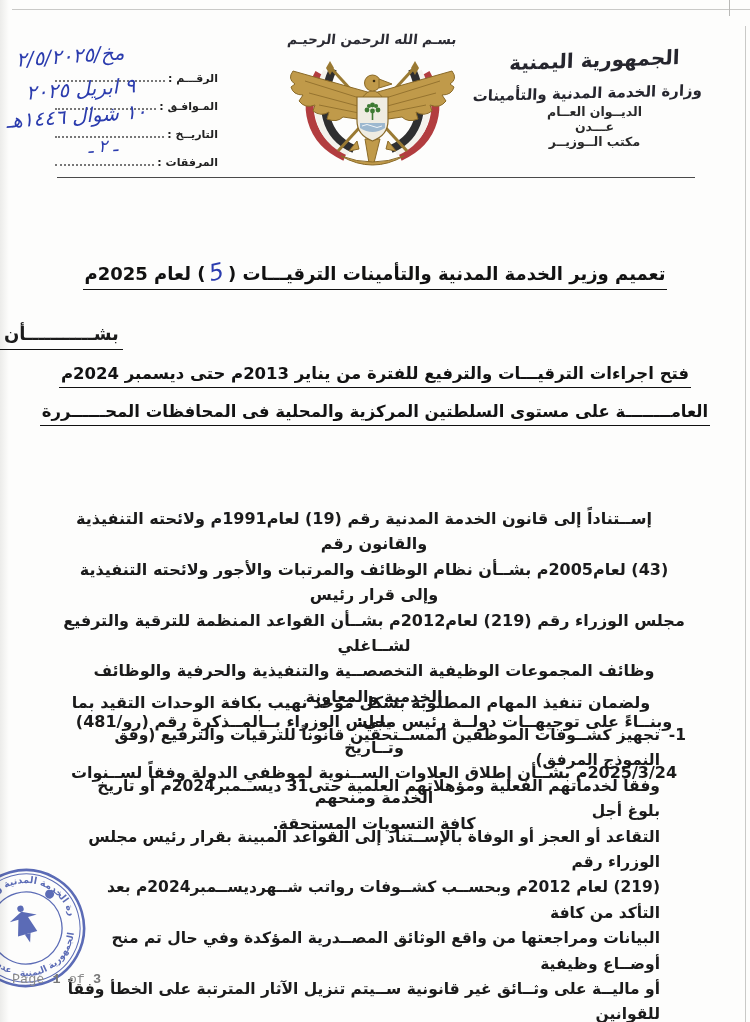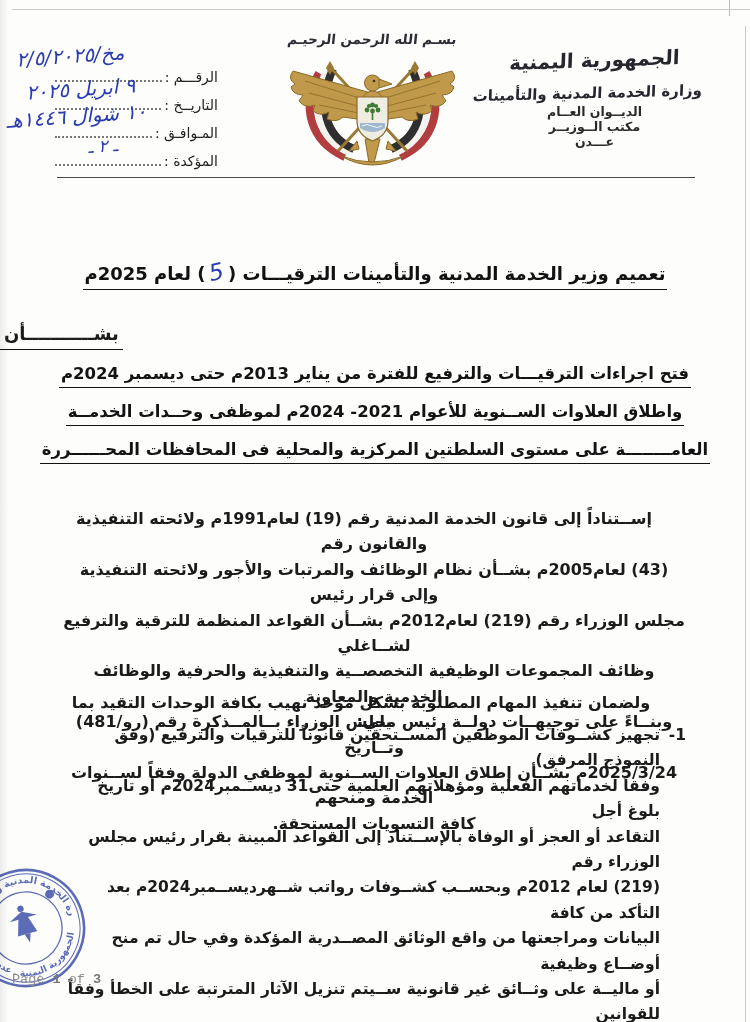--- a/index.html
+++ b/index.html
@@ -13,21 +13,21 @@
   
   .scan-top-line { position:absolute; top:9px; left:12px; right:0; height:1px; background:#c9c9c7; }
   .scan-right-line { position:absolute; top:26px; bottom:0; right:4px; width:1px; background:#c9c9c7; }
   .scan-corner-line { position:absolute; top:0; right:20px; width:1px; height:16px; background:#b9b9b7; }
   .scan-left-edge { position:absolute; top:0; left:0; bottom:0; width:9px;
     background:linear-gradient(to right,#ececea,#fdfdfc); }
 
   
   .hdr-left { position:absolute; top:57px; left:55px; width:163px; direction:rtl; }
   .field-row { display:flex; align-items:flex-end; height:28px; direction:rtl; }
-  .field-label { font-size:14px; font-weight:400; color:#222; white-space:nowrap; }
+  .field-label { font-size:11px; font-weight:700; color:#222; white-space:nowrap; }
   .dots { flex:1; border-bottom:2px dotted #777; margin:0 3px 3px 0; height:1px; }
   .hand { position:absolute; color:#2b3cae; font-weight:400; white-space:nowrap;
     transform:rotate(-4deg); font-style:italic; letter-spacing:1px; }
   .hand-no   { top:44px;  left:16px; font-size:20px; }
   .hand-date { top:77px;  left:26px; font-size:20px; }
   .hand-hijri{ top:104px; left:6px;  font-size:20px; }
   .hand-att  { top:136px; left:88px; font-size:17px; }
 
   
   .bismillah { position:absolute; top:31px; left:276px; width:192px; text-align:center;
@@ -86,29 +86,29 @@
   <div class="scan-top-line"></div>
   <div class="scan-right-line"></div>
   <div class="scan-corner-line"></div>
 
   <div class="hdr-left">
     <div class="field-row">
       <span class="field-label">الرقـــم :</span>
       <span class="dots"></span>
     </div>
     <div class="field-row">
+      <span class="field-label">المـوافـق :</span>
+      <span class="dots"></span>
+    </div>
+    <div class="field-row">
       <span class="field-label">التاريــخ :</span>
       <span class="dots"></span>
     </div>
     <div class="field-row">
-      <span class="field-label">المـوافـق :</span>
-      <span class="dots"></span>
-    </div>
-    <div class="field-row">
-      <span class="field-label">المؤكدة :</span>
+      <span class="field-label">المرفقات :</span>
       <span class="dots"></span>
     </div>
   </div>
   <div class="hand hand-no" dir="rtl">مخ/٢/٥/٢٠٢٥</div>
   <div class="hand hand-date" dir="rtl">٩ ابريل ٢٠٢٥</div>
   <div class="hand hand-hijri" dir="rtl">١٠ شوال ١٤٤٦هـ</div>
   <div class="hand hand-att" dir="rtl">ـ ٢ ـ</div>
 
   <div class="bismillah" dir="rtl">بسـم الله الرحمن الرحيـم</div>
   <svg class="emblem" width="175" height="120" viewBox="0 0 175 118">
@@ -154,39 +154,38 @@
     <path d="M77,69 q5,-3 10,0 q5,3 10,0" stroke="#f0f4f7" stroke-width="1" fill="none"></path>
 
     <path d="M56,99 Q87.5,117 119,99 Q87.5,111 56,99 Z" fill="#c09a4a" stroke="#8a6a28"></path>
   </svg>
 
   <div class="hdr-right">
     <div class="calligraphy-1">الجمهورية اليمنية</div>
     <div class="calligraphy-2">وزارة الخدمة المدنية والتأمينات</div>
     <div class="office-wrap">
       <div class="office-line">الديــوان العــام</div>
+      <div class="office-line">عـــدن</div>
       <div class="office-line">مكتب الــوزيــر</div>
-      <div class="office-line">عـــدن</div>
     </div>
   </div>
 
   <div class="hdr-rule"></div>
 
   <div class="title-line">
     <span class="title-inner" dir="rtl">
       <span>تعميم وزير الخدمة المدنية والتأمينات الترقيـــات (</span><span class="hand-num">5</span><span>) لعام 2025م</span>
     </span>
   </div>
   <div class="subject-word">
     <span dir="rtl">بشـــــــــــأن</span>
   </div>
 
   <div class="subject-block">
     <span class="subj-line"><span dir="rtl">فتح اجراءات الترقيـــات والترفيع للفترة من يناير 2013م حتى ديسمبر 2024م</span></span>
-    <span class="subj-line"><span dir="rtl">واطلاق العلاوات الســنوية للأعوام 2021- 2024م لموظفى وحــدات الخدمــة</span></span>
     <span class="subj-line"><span dir="rtl">العامــــــــة على مستوى السلطتين المركزية والمحلية فى المحافظات المحــــــررة</span></span>
   </div>
 
   <div class="body-par">إســتناداً إلى قانون الخدمة المدنية رقم (19) لعام1991م ولائحته التنفيذية والقانون رقم
 (43) لعام2005م بشــأن نظام الوظائف والمرتبات والأجور ولائحته التنفيذية وإلى قرار رئيس
 مجلس الوزراء رقم (219) لعام2012م بشــأن القواعد المنظمة للترقية والترفيع لشــاغلي
 وظائف المجموعات الوظيفية التخصصــية والتنفيذية والحرفية والوظائف الخدمية والمعاونة
 وبنــاءً على توجيهــات دولــة رئيس مجلس الوزراء بــالمــذكرة رقم (رو/481) وتــاريخ
 2025/3/24م بشــأن إطلاق العلاوات الســنوية لموظفي الدولة وفقاً لســنوات الخدمة ومنحهم
 كافة التسويات المستحقة.</div>

